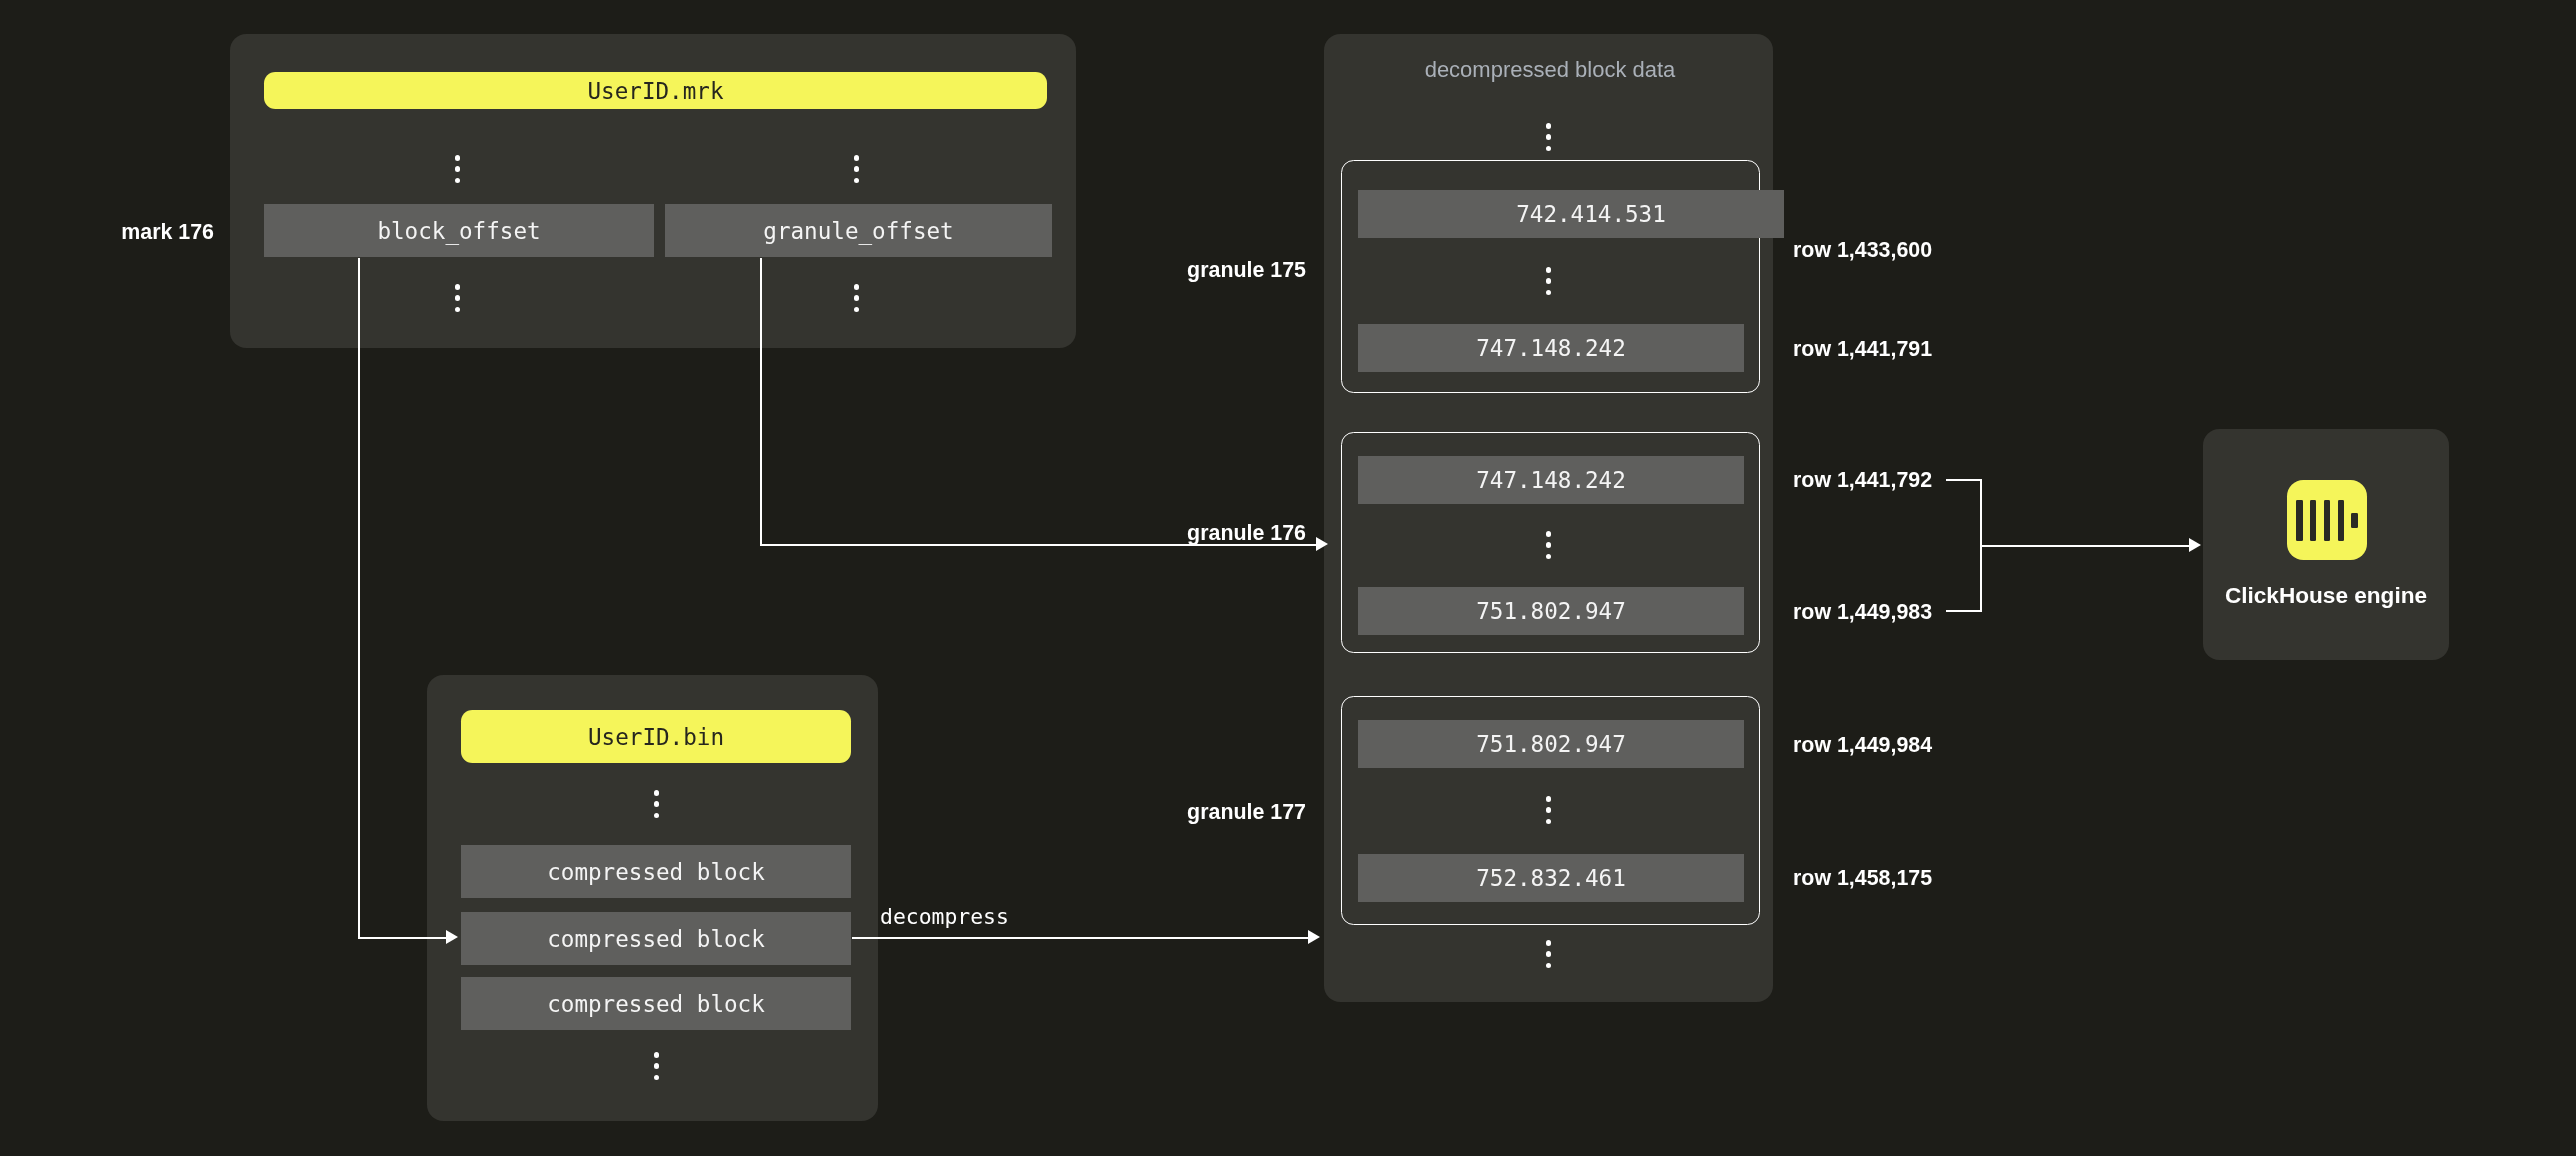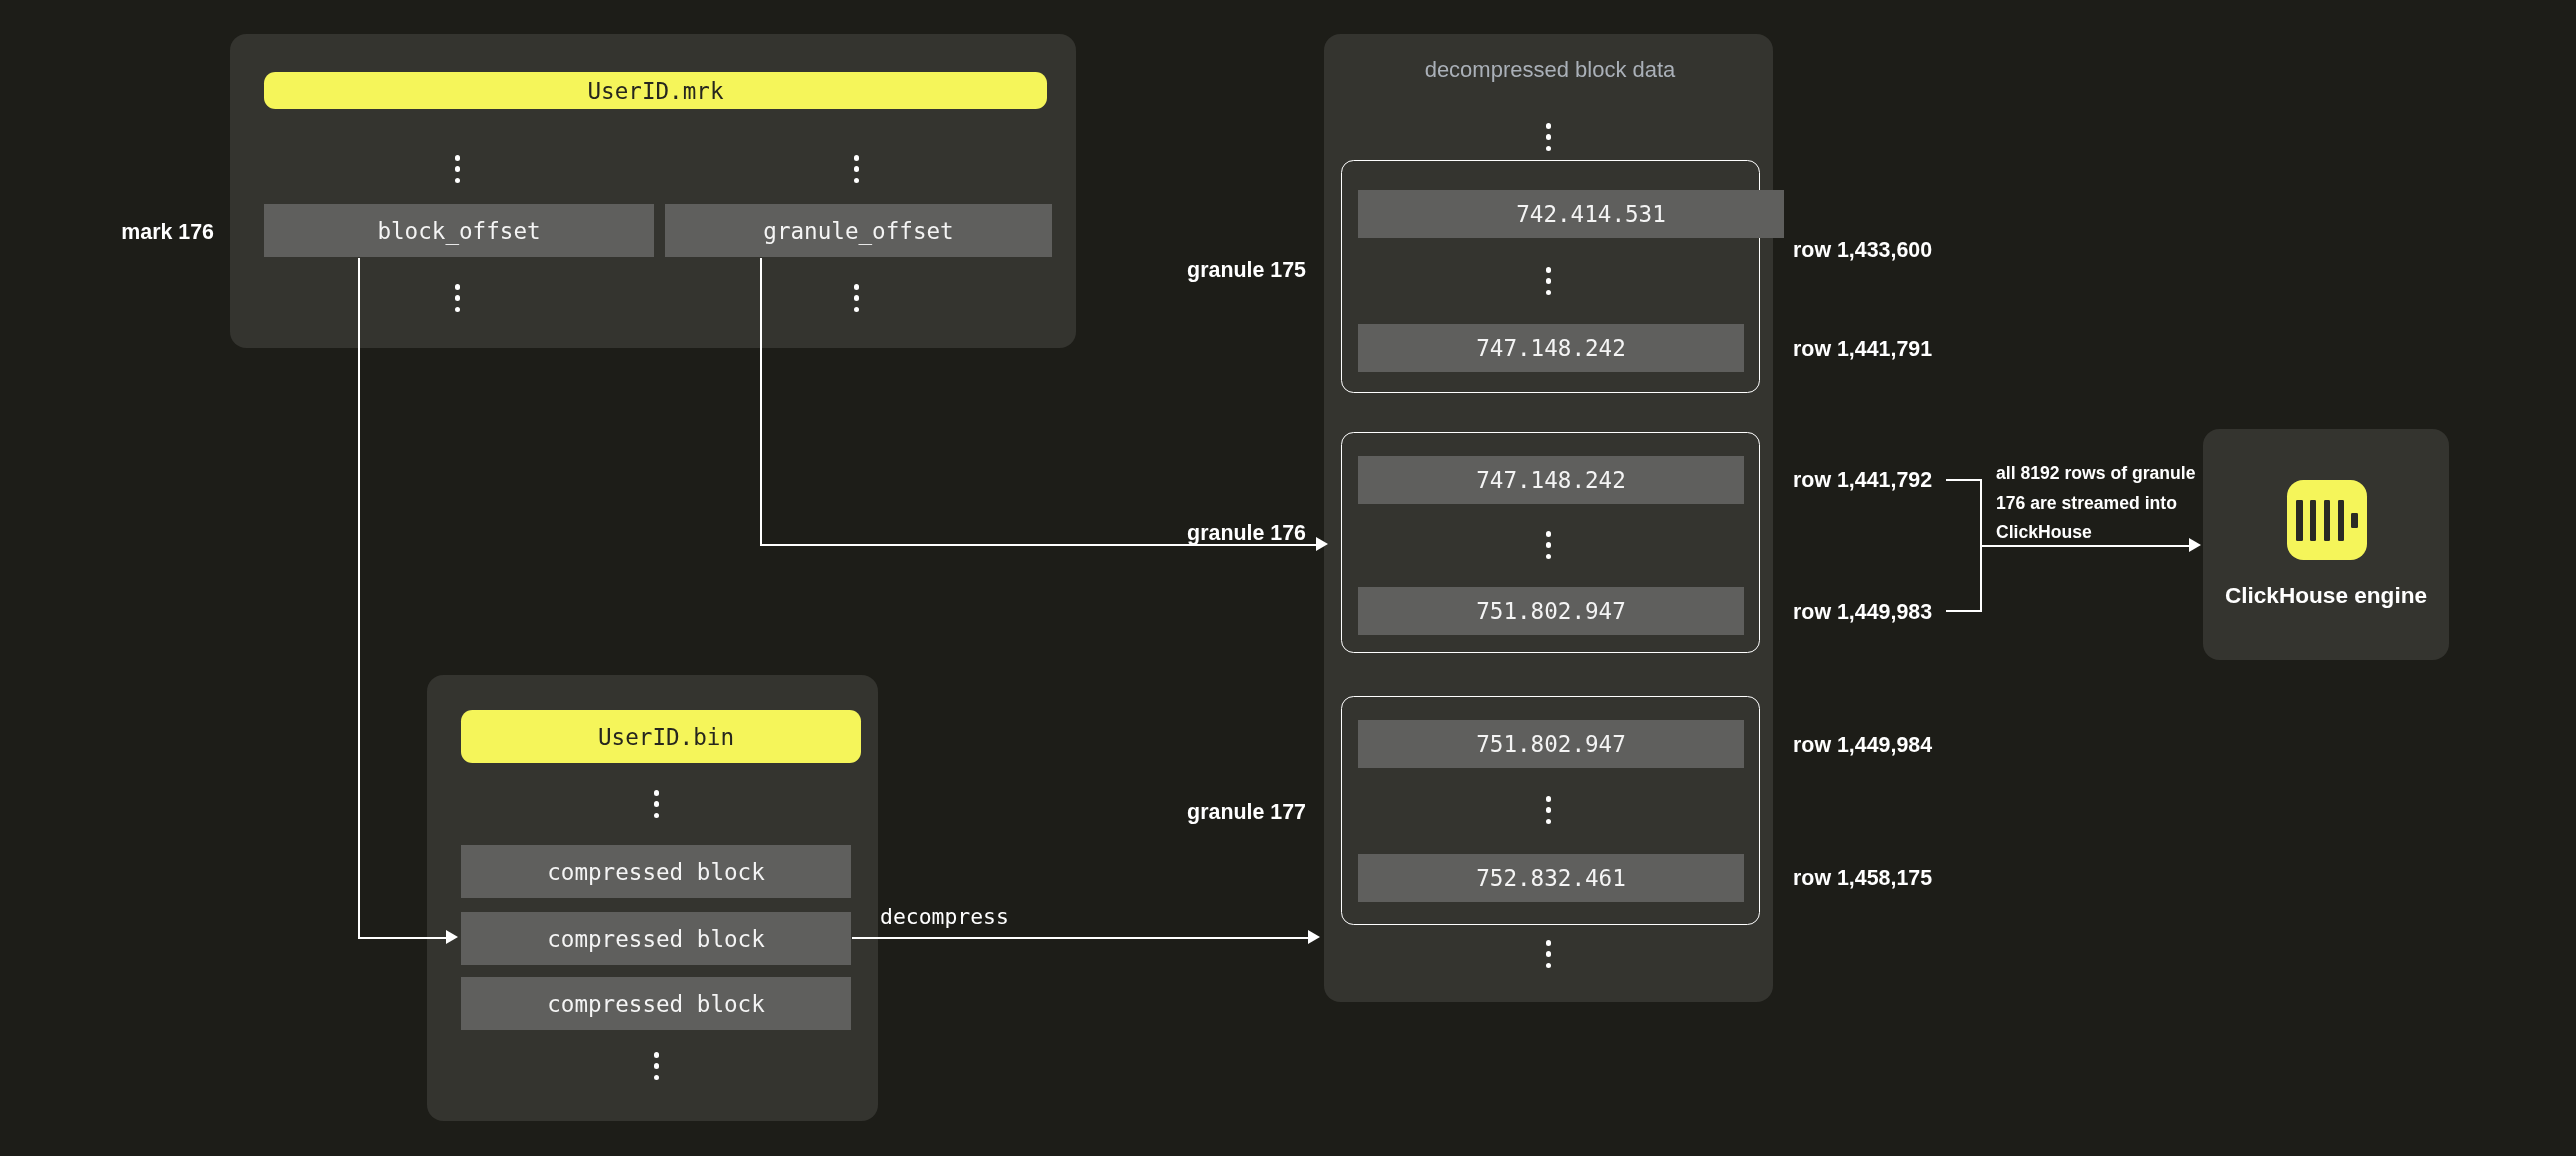--- a/index.html
+++ b/index.html
@@ -100,21 +100,21 @@
       <i></i>
     </div>
   <div class="dots" style="left:853px;top:284px;">
       <i></i>
       <i></i>
       <i></i>
     </div>
 
   <div class="panel" style="left:427px;top:675px;width:451px;height:446px;"></div>
 
-  <div class="chip" style="left:461px;top:710px;width:390px;height:53px;padding-left:10px;">UserID.bin</div>
+  <div class="chip" style="left:461px;top:710px;width:390px;height:53px;">UserID.bin</div>
 
   <div class="dots" style="left:653px;top:790px;">
       <i></i>
       <i></i>
       <i></i>
     </div>
 
   <div class="gbox" style="left:461px;top:845px;width:390px;height:53px;">compressed block</div>
   <div class="gbox" style="left:461px;top:912px;width:390px;height:53px;">compressed block</div>
   <div class="gbox" style="left:461px;top:977px;width:390px;height:53px;">compressed block</div>
@@ -190,21 +190,20 @@
   <div class="mono-label" style="left:880px;top:904px;">decompress</div>
   <div class="hline" style="left:852px;top:937px;width:456px;height:1.9px;"></div>
   <div class="arrow-right" style="left:1308px;top:930px;"></div>
 
   <div class="hline" style="left:1946px;top:479px;width:34px;height:1.9px;"></div>
   <div class="hline" style="left:1946px;top:610px;width:34px;height:1.9px;"></div>
   <div class="vline" style="left:1980px;top:479px;width:1.9px;height:133px;"></div>
   <div class="hline" style="left:1982px;top:545px;width:207px;height:1.9px;"></div>
   <div class="arrow-right" style="left:2189px;top:538px;"></div>
 
-  <div class="annotation">all 8192 rows of granule 176 are streamed into ClickHouse</div>
 
   <div class="panel" style="left:2203px;top:429px;width:246px;height:231px;"></div>
   <div class="ch-icon">
     <b></b>
       <b></b>
       <b></b>
       <b></b>
       <b class="short"></b>
   </div>
   <div class="ch-label">ClickHouse engine</div>

